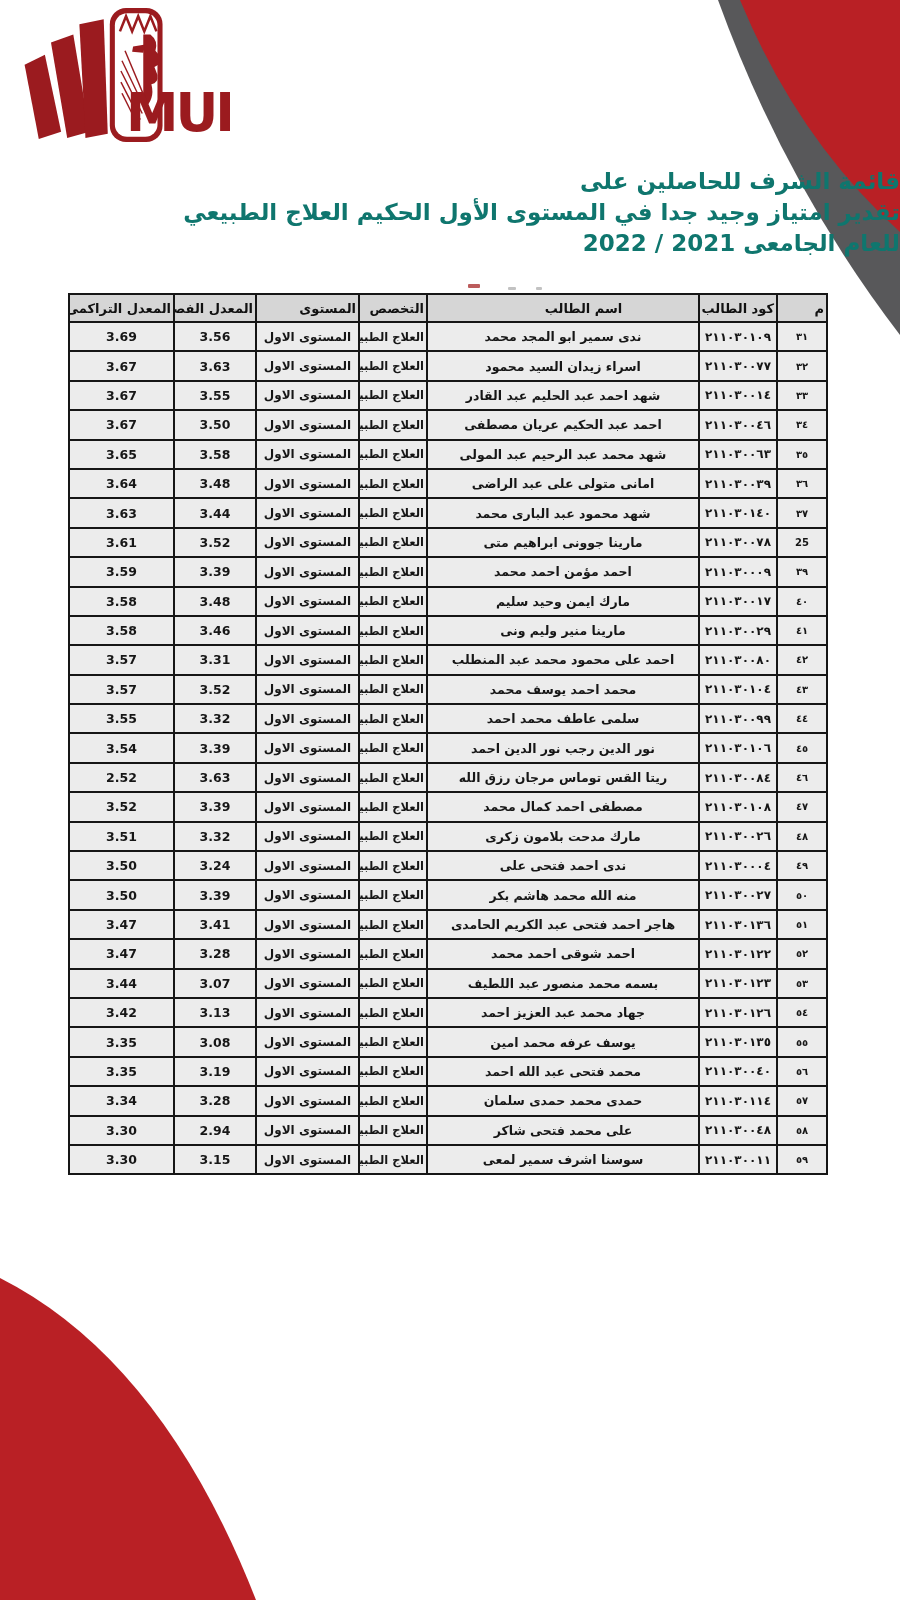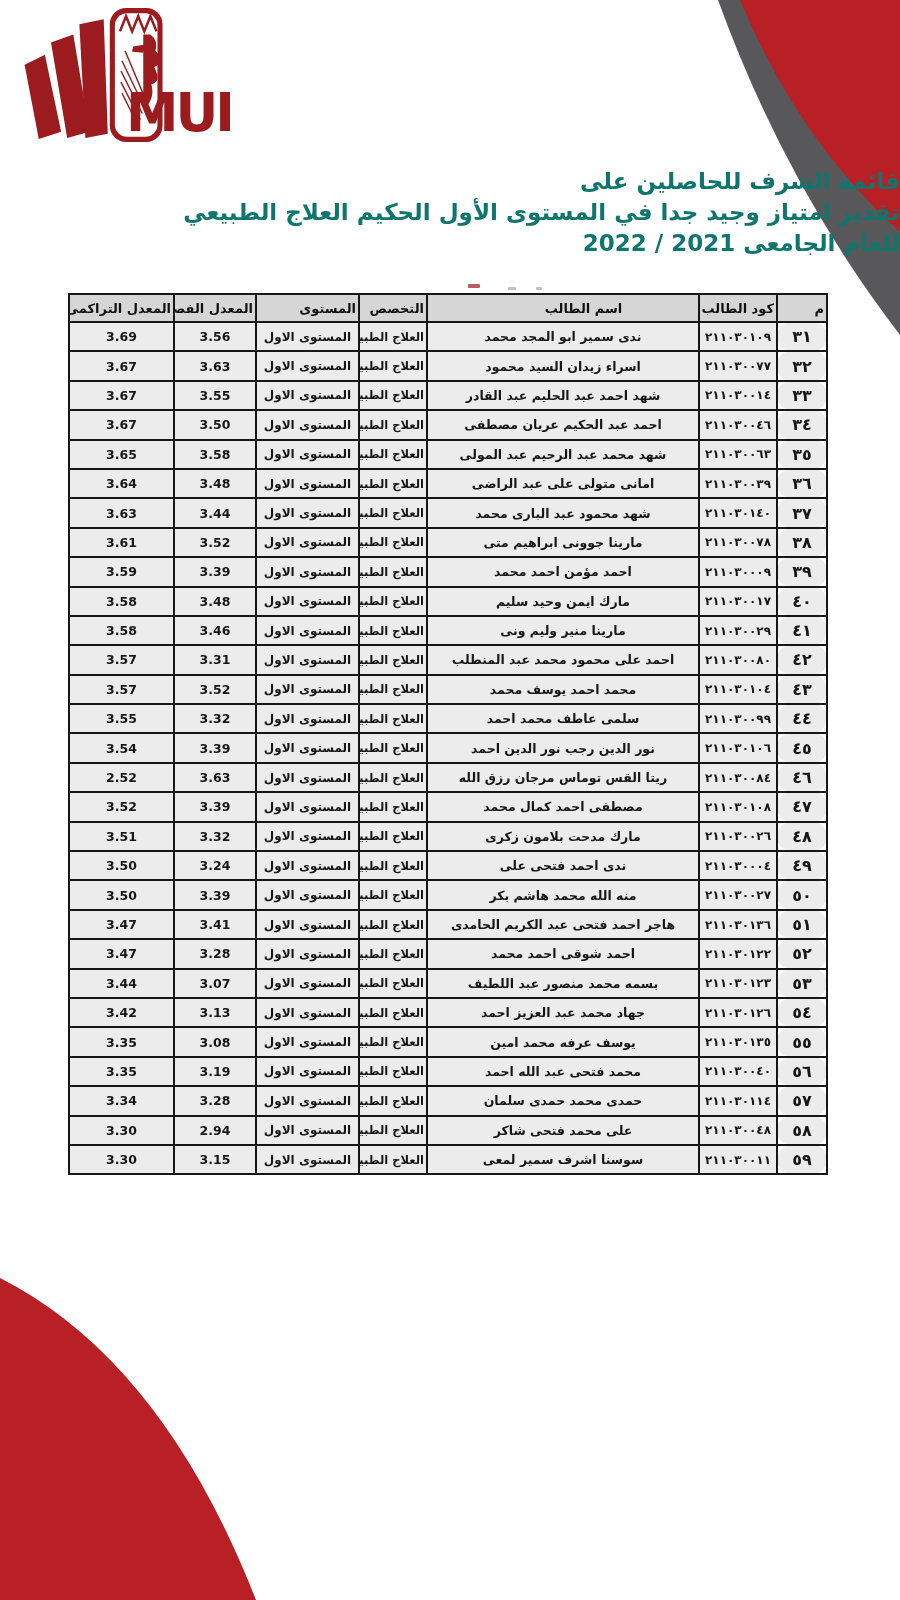--- a/index.html
+++ b/index.html
@@ -23,21 +23,21 @@
   .artifact.g1   { left:508px; top:287px; width:8px;  height:3px; background:#9a9a9a; opacity:.6; }
   .artifact.g2   { left:536px; top:287px; width:6px;  height:3px; background:#9a9a9a; opacity:.6; }
 
   
   table.honor { position:absolute; left:68px; top:293px; width:760px;
                 border-collapse:collapse; table-layout:fixed; direction:rtl; }
   .honor th, .honor td { border:2px solid #161616; text-align:center; vertical-align:middle;
                          padding:0 2px; overflow:hidden; white-space:nowrap; }
   .honor thead th { background:#d6d6d6; height:28px; font-size:13px; font-weight:bold; color:#111;padding-left:43px; }
   .honor tbody td { background:#ececec; height:29.4px; font-weight:bold; color:#161616; }
-  td.c-num   { font-size:16px;border-radius:14px; }
+  td.c-num   { font-size:10px; }
   td.c-code  { font-size:12px; letter-spacing:1.5px;margin-left:36px; }
   td.c-name  { font-size:12.5px; }
   td.c-major { font-size:11.5px; }
   td.c-level { font-size:12px; }
   td.c-gpa   { font-size:12.5px; font-family:"DejaVu Sans", sans-serif;margin-top:44px; }
 </style>
 </head>
 <body>
 
 <div class="page">
@@ -159,21 +159,21 @@
         <tr>
           <td class="c-num">٣٧</td>
           <td class="c-code">٢١١٠٣٠١٤٠</td>
           <td class="c-name">شهد محمود عبد البارى محمد</td>
           <td class="c-major">العلاج الطبيعى</td>
           <td class="c-level">المستوى الاول</td>
           <td class="c-gpa">3.44</td>
           <td class="c-gpa">3.63</td>
         </tr>
         <tr>
-          <td class="c-num">٣٨</td>
+          <td class="c-num">25</td>
           <td class="c-code">٢١١٠٣٠٠٧٨</td>
           <td class="c-name">مارينا جوونى ابراهيم متى</td>
           <td class="c-major">العلاج الطبيعى</td>
           <td class="c-level">المستوى الاول</td>
           <td class="c-gpa">3.52</td>
           <td class="c-gpa">3.61</td>
         </tr>
         <tr>
           <td class="c-num">٣٩</td>
           <td class="c-code">٢١١٠٣٠٠٠٩</td>

